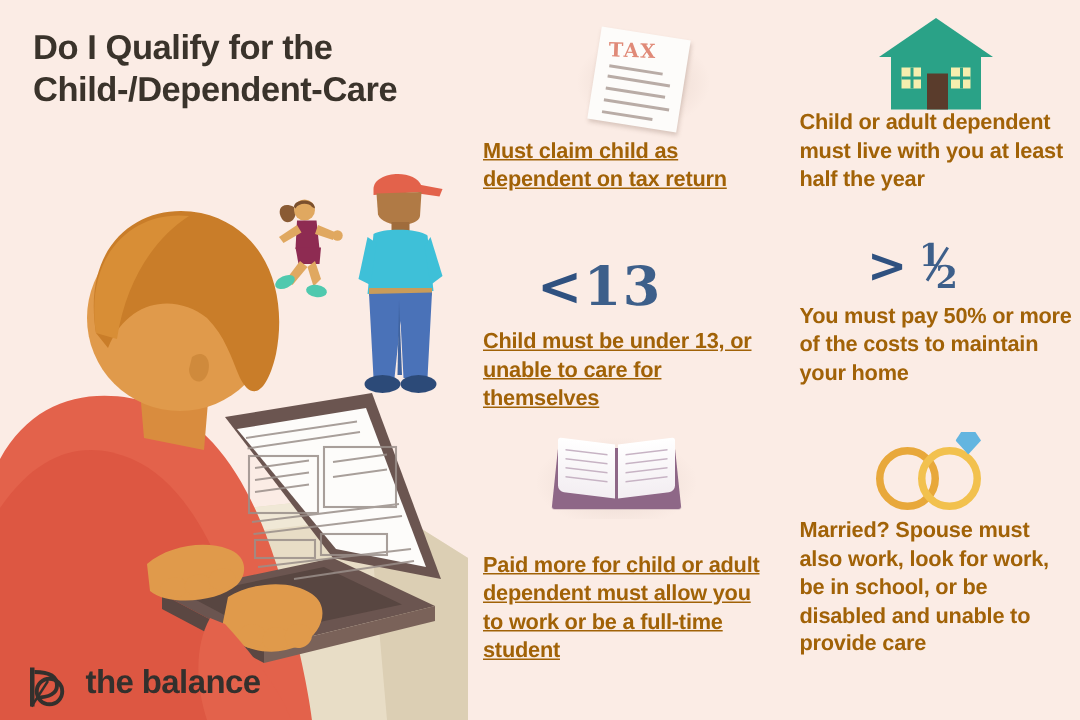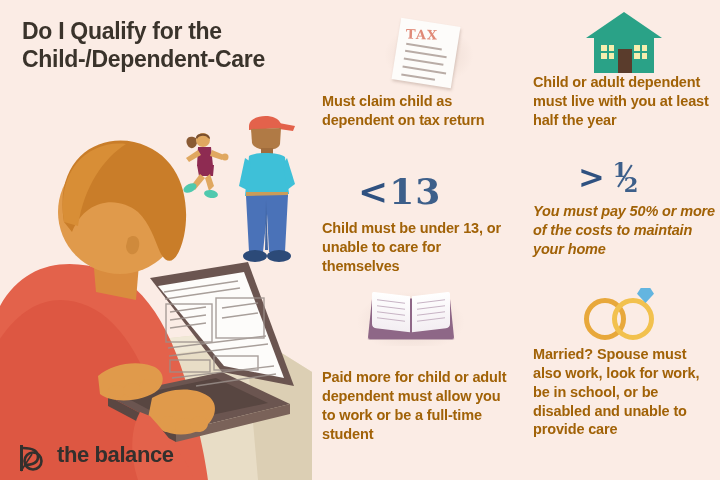--- a/index.html
+++ b/index.html
@@ -17,28 +17,28 @@
     font-size:23px; font-weight:bold; line-height:1.21;
     color:#3a332b; letter-spacing:-0.3px;
   }
 
   
   .blurb {
     position:absolute;
     font-size:14.5px; font-weight:bold; line-height:1.30;
     color:#a16207; letter-spacing:-0.15px;
   }
-  .mid  { left:322px; width:190px; }
+  .mid  { left:322px; width:190px;text-decoration:underline; }
   .rgt  { left:533px; width:182px; }
 
   .b-claim  { top:92px; }
   .b-under  { top:219px; }
   .b-paid   { top:368px; }
   .b-live   { top:73px; }
-  .b-pay    { top:202px;font-style:italic; }
+  .b-pay    { top:202px; }
   .b-marry  { top:345px; }
 
   
   .sym {
     position:absolute;
     font-family:"DejaVu Serif", serif;
     color:#3d5f8a; font-weight:600;
     letter-spacing:1px;
   }
   .sym-13 { left:358px; top:170px; font-size:36px; }

